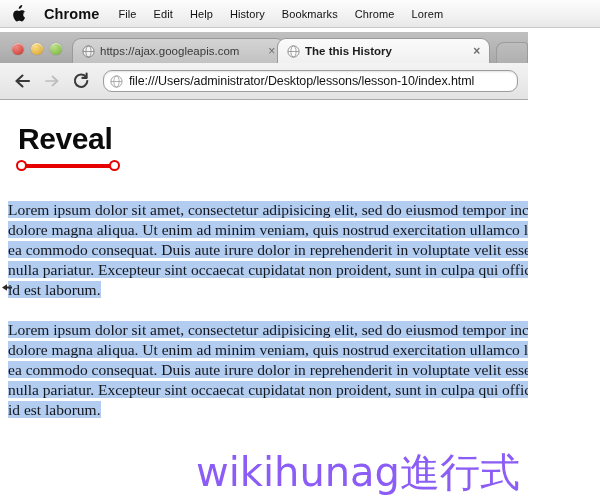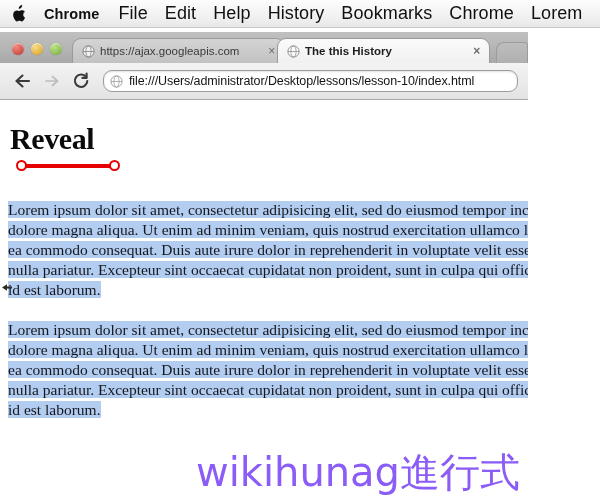--- a/index.html
+++ b/index.html
@@ -28,21 +28,21 @@
   .apple-logo {
     width: 16px;
     height: 18px;
     margin-right: 16px;
     display: flex;
     align-items: center;
     justify-content: center;
   }
   .apple-logo svg { display:block; }
   .menu-item {
-    font-size: 18px;
+    font-size: 11px;
     color: #101010;
     margin-right: 17px;
     white-space: nowrap;
     letter-spacing: 0.1px;
   }
   .menu-item.app-name {
     font-weight: bold;
     font-size: 14.5px;
     margin-right: 19px;
   }
@@ -192,25 +192,25 @@
   
   .viewport {
     position: relative;
     height: 404px;
     background: #ffffff;
     overflow: hidden;
     padding: 22px 0 0 8px;
     box-sizing: border-box;
   }
   .page-heading {
-    font-family: Liberation Serif, serif;
+    font-family: Liberation Sans, sans-serif;
     font-weight: bold;
     font-size: 30px;
     color: #0b0b0b;
-    margin: 0 0 4px 2px;
+    margin: 0 0 4px 10px;
     letter-spacing: -0.4px;
   }
   .reveal-slider {
     position: relative;
     width: 104px;
     height: 12px;
     margin: 0 0 0 8px;
   }
   .reveal-slider .track {
     position: absolute;

